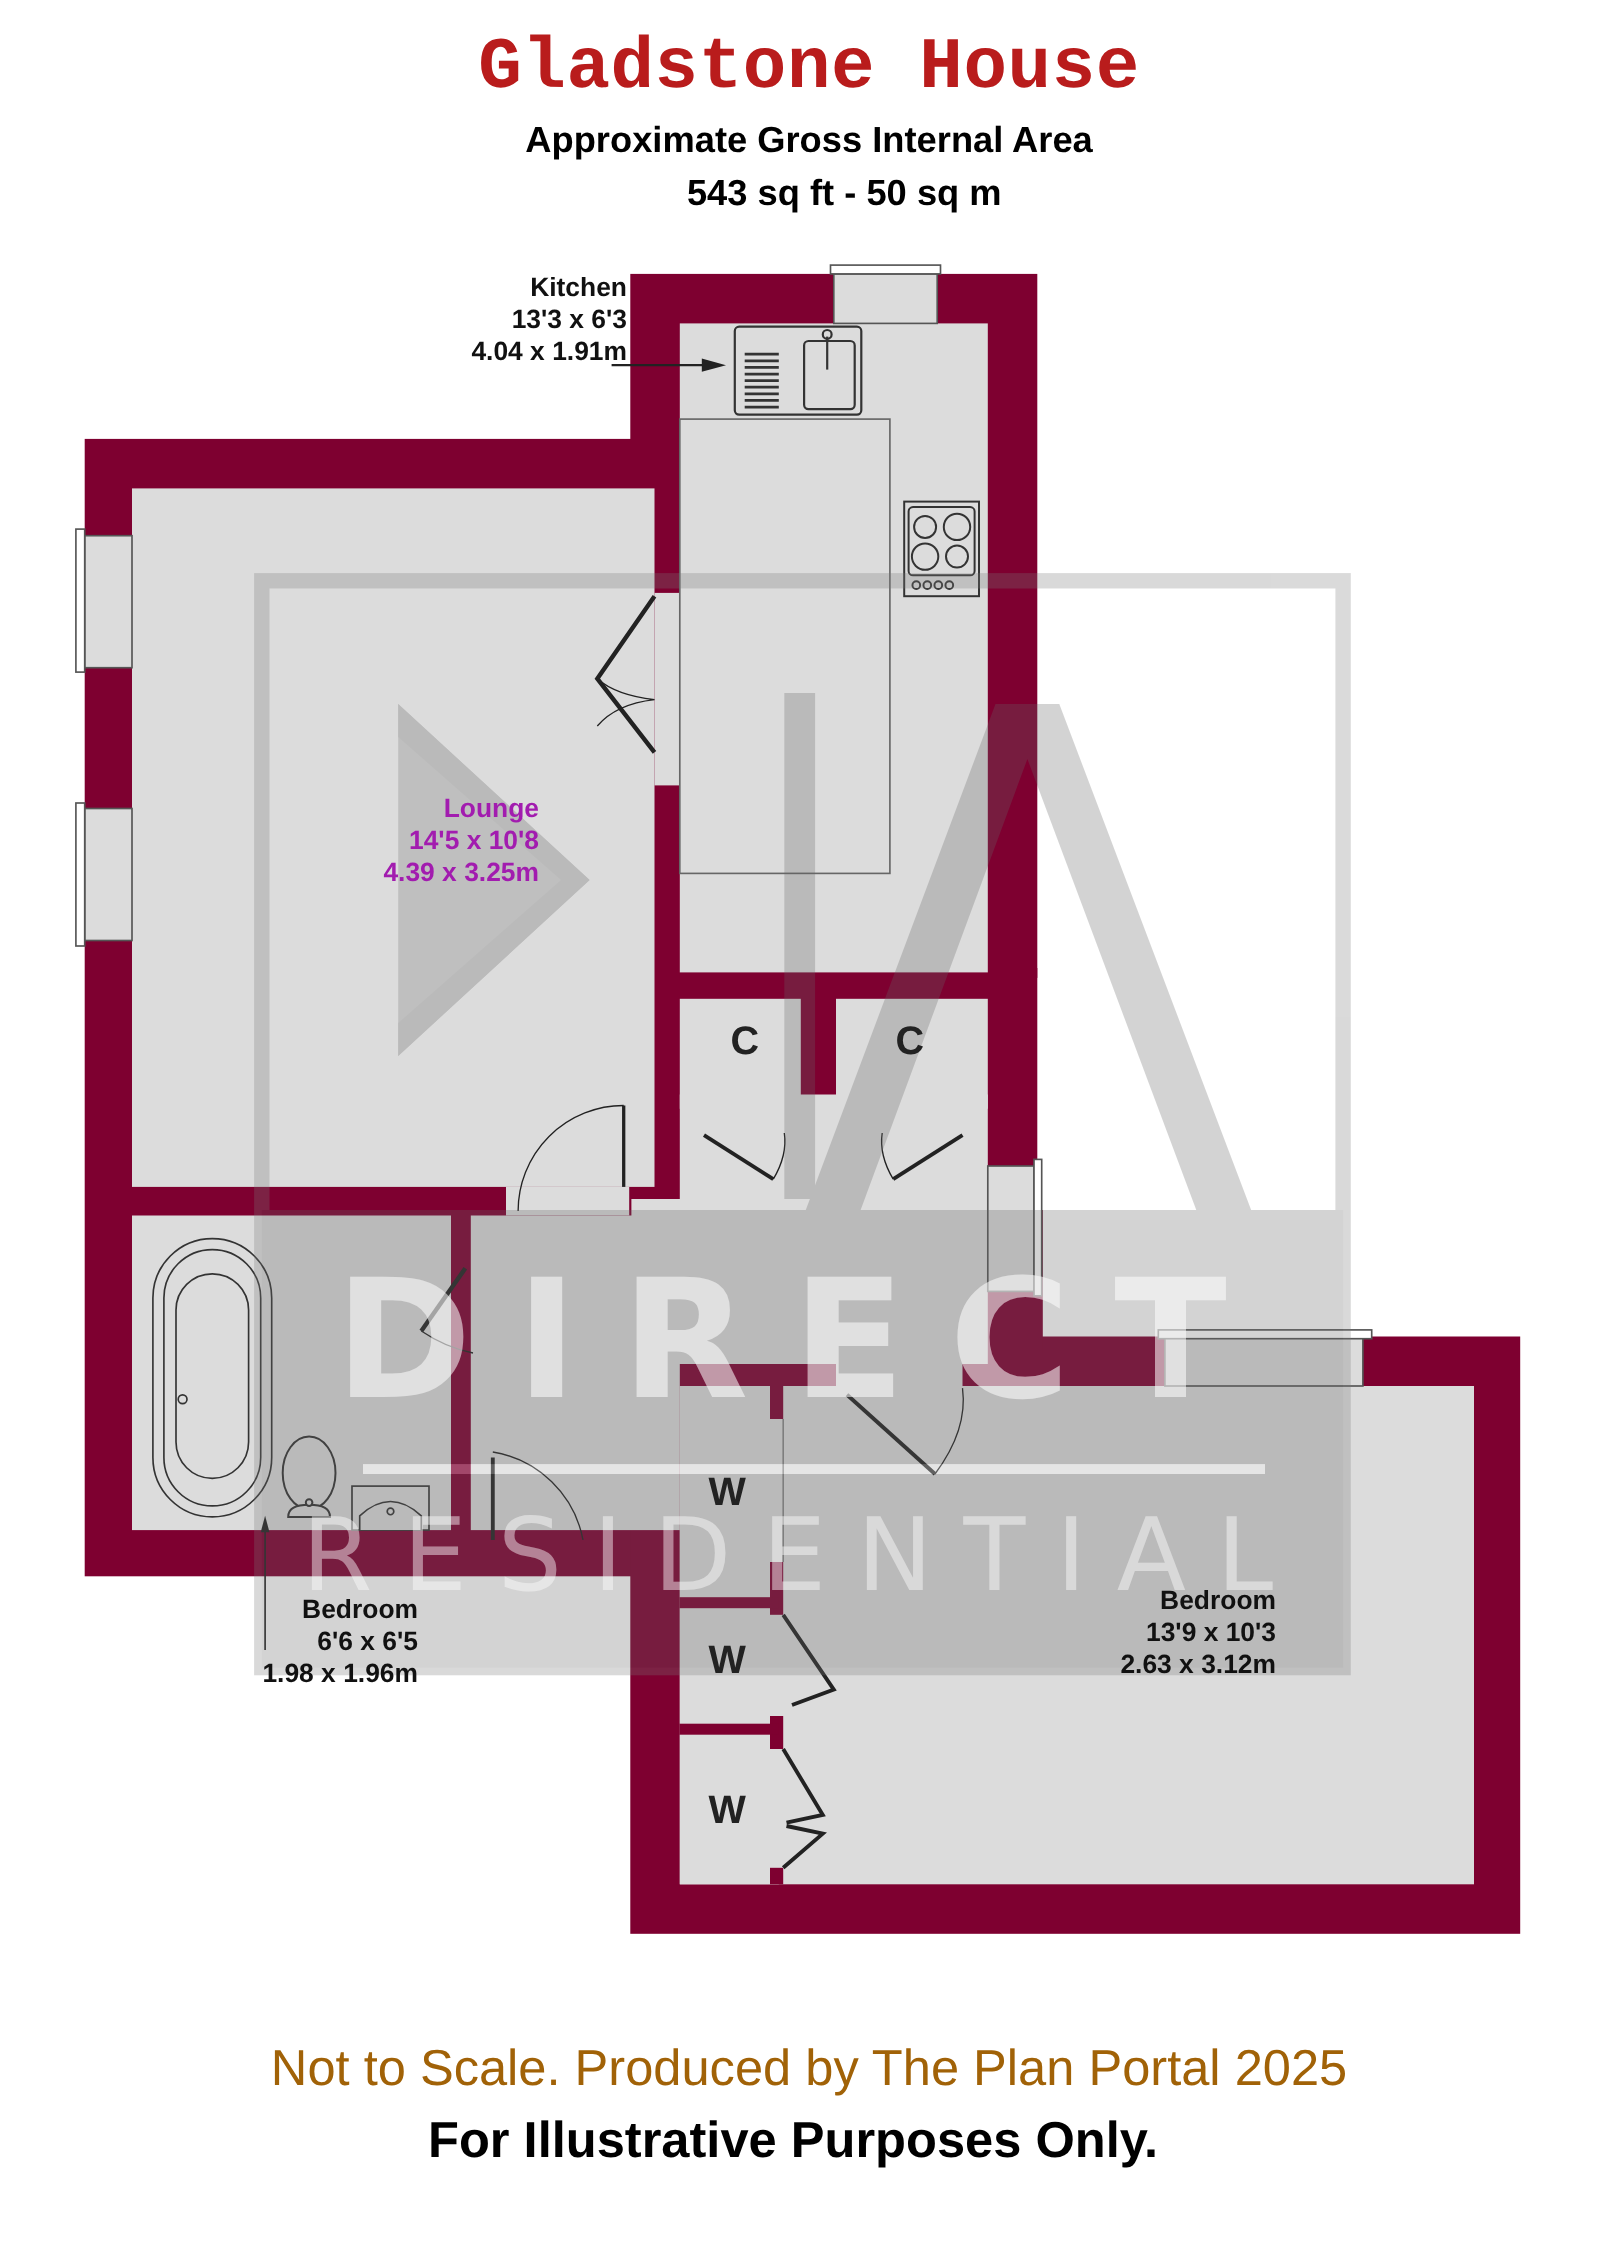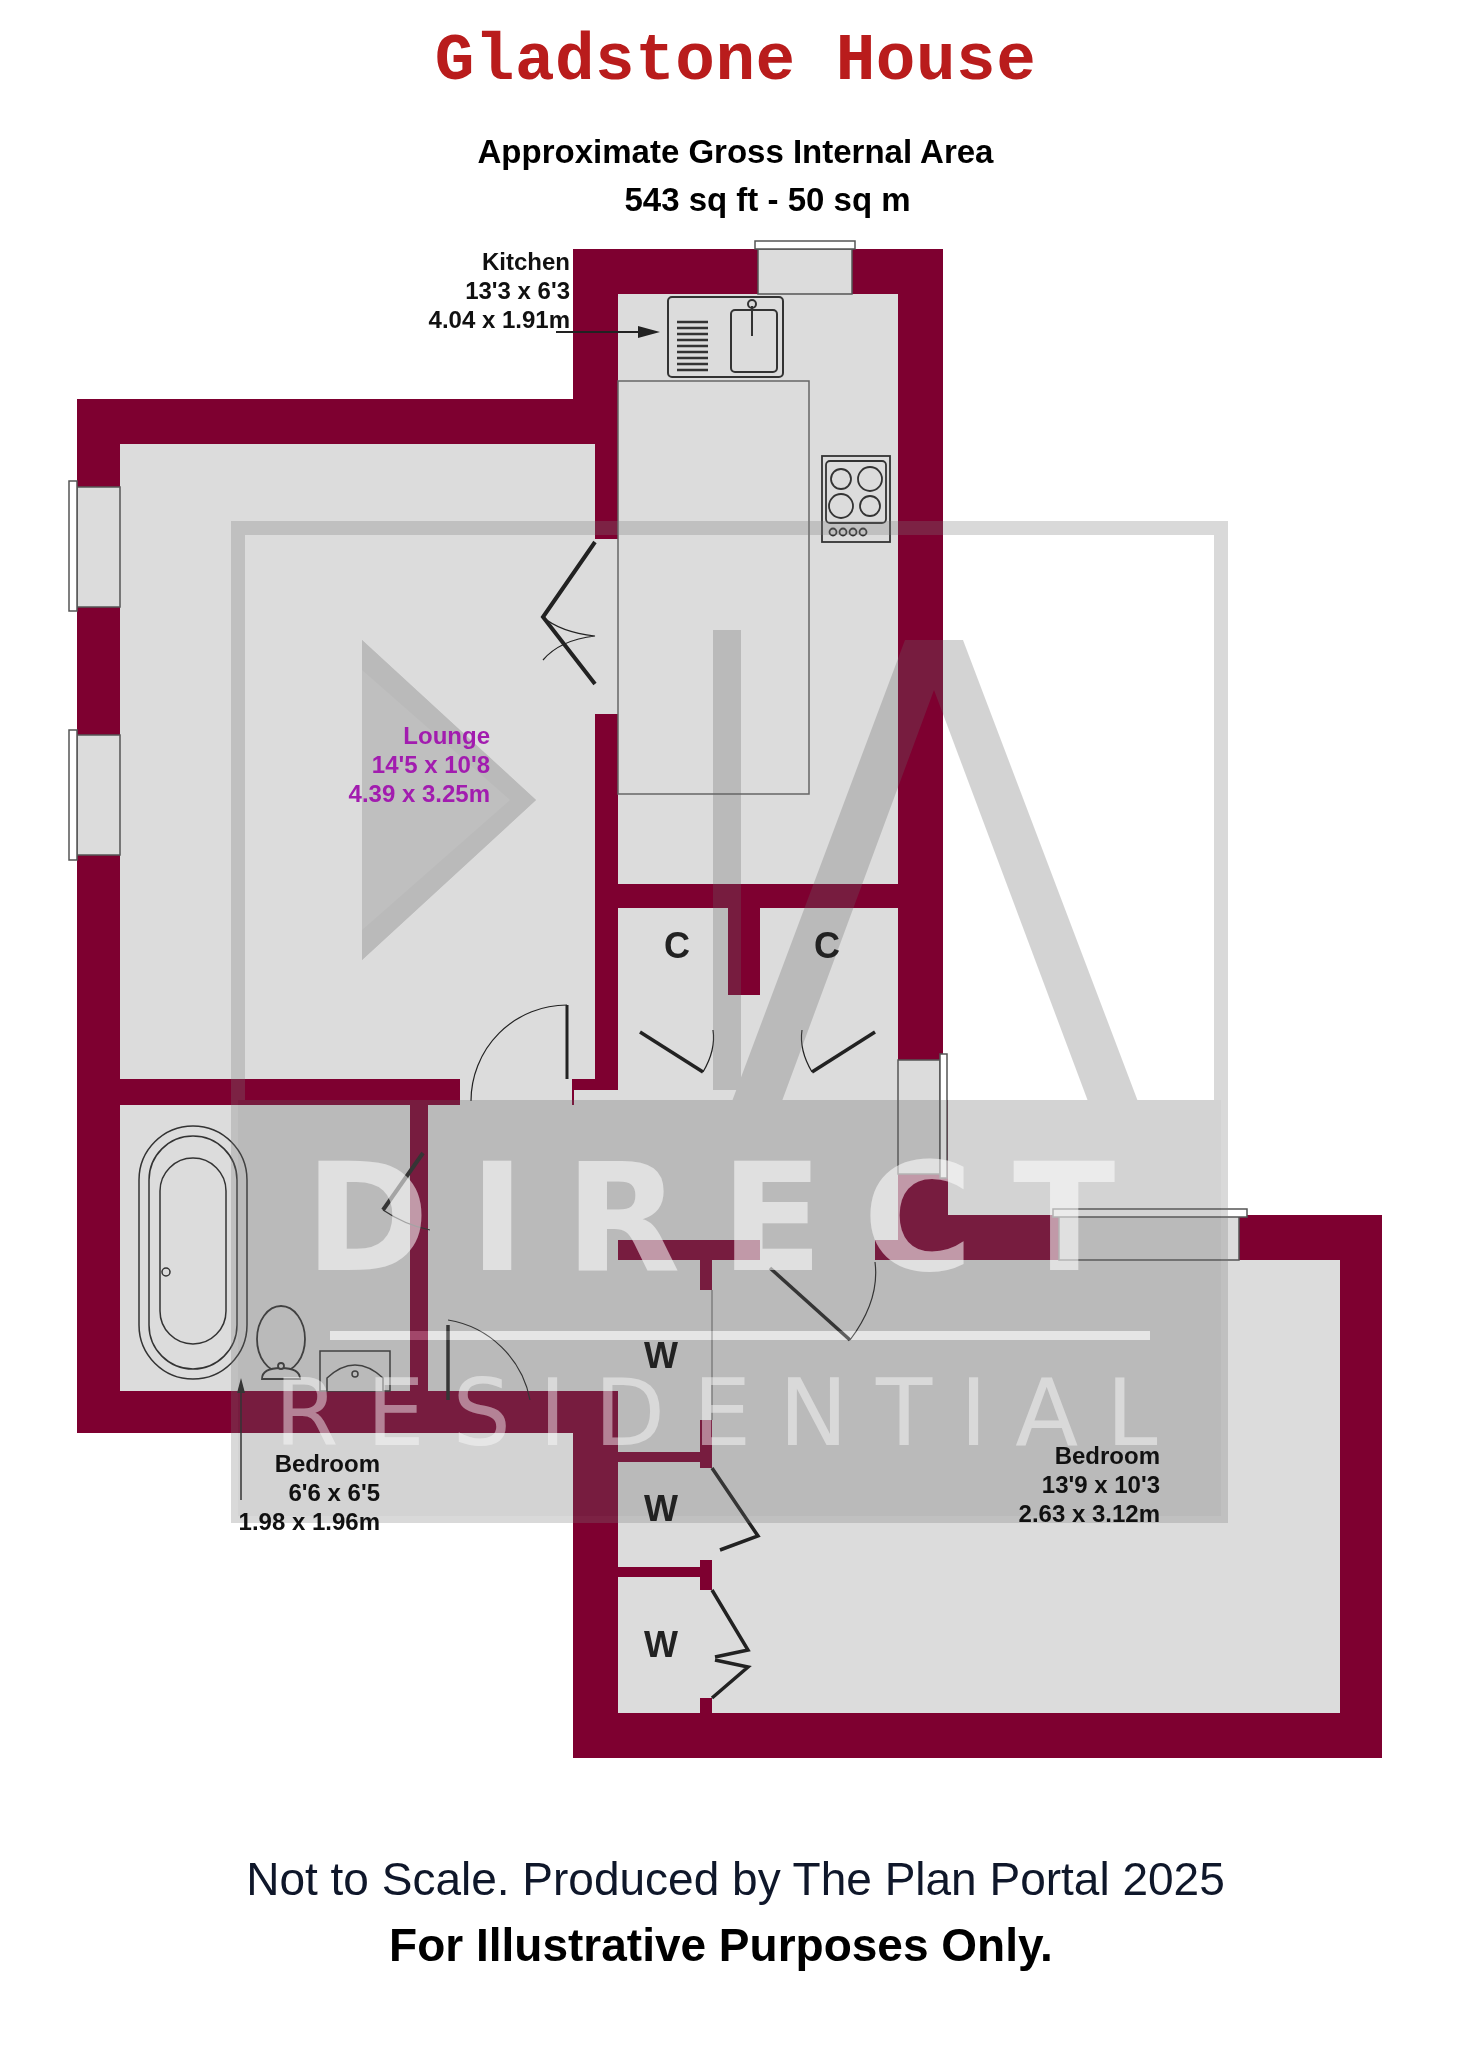--- a/index.html
+++ b/index.html
@@ -1,25 +1,25 @@
 <!DOCTYPE html>
 <html><head>
 <meta charset="utf-8">
 <style>
   html, body { margin:0; padding:0; background:#ffffff; }
   body { width:1471px; height:2048px; position:relative; overflow:hidden; font-family:"Liberation Sans", sans-serif; }
   .title { position:absolute; left:0; width:1471px; top:24px; text-align:center; font-weight:bold; font-size:66px; color:#b91c1c; letter-spacing:0.5px;font-family:Liberation Mono, monospace; }
-  .subtitle { position:absolute; left:0; width:1471px; text-align:center; font-weight:bold; font-size:33px; color:#000;margin-top:25px; }
+  .subtitle { position:absolute; left:0; width:1471px; text-align:center; font-weight:bold; font-size:33px; color:#000; }
   .sub1 { top:108px; }
   .sub2 { top:156px;padding-left:32px; }
   .plan { position:absolute; left:0; top:0; width:1471px; height:2048px; }
   .room-label { position:absolute; text-align:right; font-weight:bold; color:#111; line-height:1.2; font-size:24px; }
   .room-label div { white-space:nowrap; }
   .small-label { position:absolute; font-weight:bold; font-size:36px; color:#222; }
-  .footer1 { position:absolute; left:0; width:1471px; top:1852px; text-align:center; font-size:46px; color:#0f172a; }
+  .footer1 { position:absolute; left:0; width:1471px; top:1852px; text-align:center; font-size:46px; color:#a16207; }
   .footer2 { position:absolute; left:0; width:1442px; top:1918px; text-align:center; font-size:46px; font-weight:bold; color:#000; }
 </style>
 </head>
 <body>
 
 <div class="title">Gladstone House</div>
 <div class="subtitle sub1">Approximate Gross Internal Area</div>
 <div class="subtitle sub2">543 sq ft - 50 sq m</div>
 
 <svg class="plan" viewBox="0 0 1471 2048" xmlns="http://www.w3.org/2000/svg">

